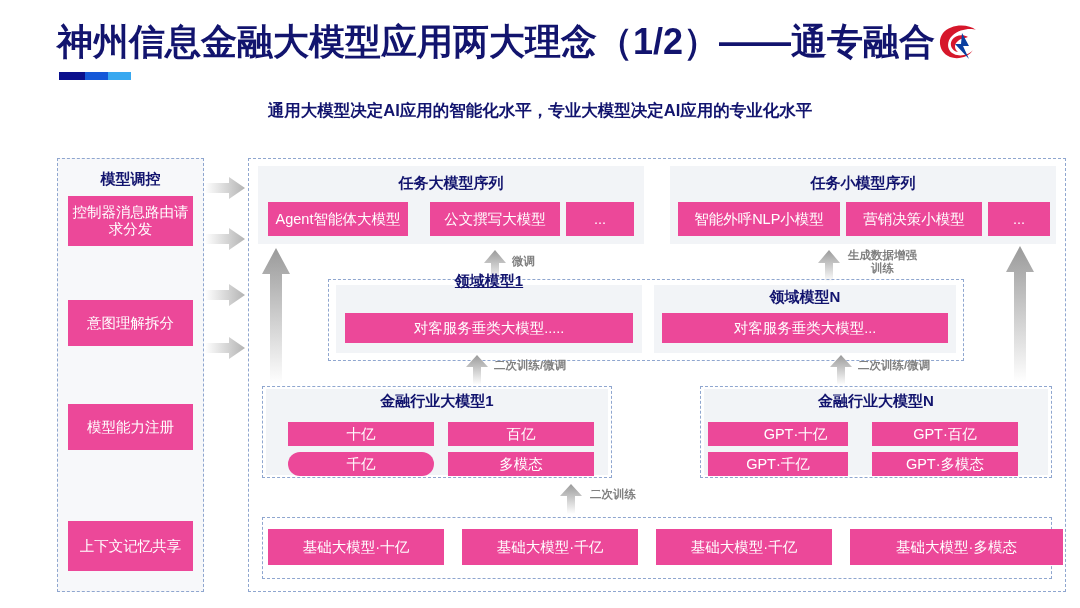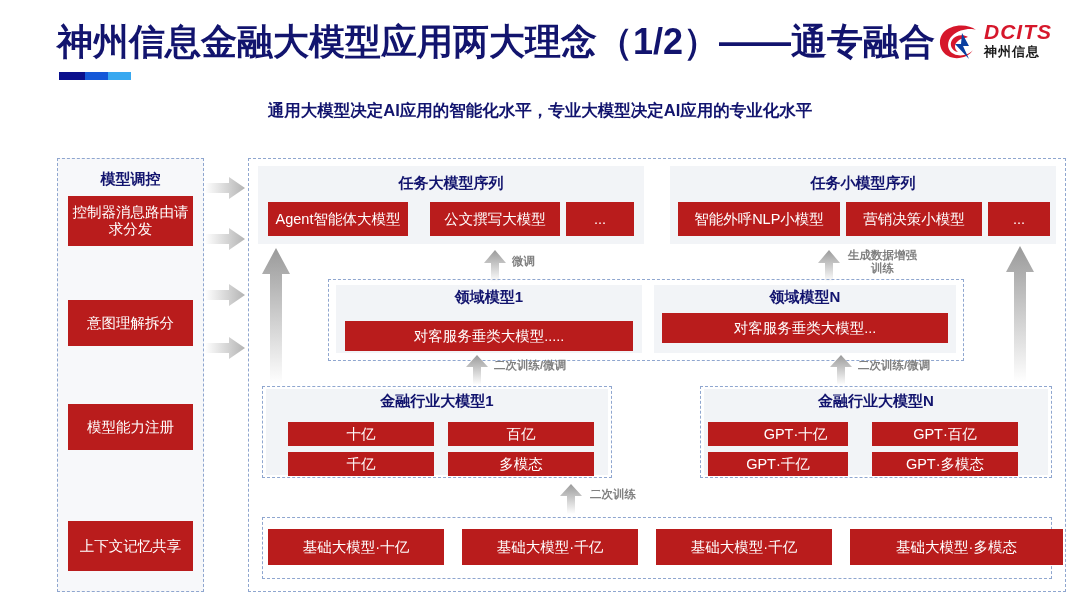--- a/index.html
+++ b/index.html
@@ -37,21 +37,21 @@
     font-size: 21px; font-weight: bold; color: #d6172b; letter-spacing: 1px;
     font-style: italic; line-height: 22px;
   }
   .logo-cn {
     font-size: 13px; font-weight: bold; color: #1a1a1a; letter-spacing: 1px;
     line-height: 16px; margin-top: 1px;
   }
 
   
   .chip {
-    background: #b91c1c;
+    background: #ec4899;
     color: #ffffff;
     display: flex; align-items: center; justify-content: center;
     text-align: center;
     font-size: 14.5px;
     line-height: 1.15;
     position: absolute;
   }
 
   .dashed {
     position: absolute;
@@ -91,21 +91,21 @@
 
   
   #task-big-panel { left: 258px; top: 166px; width: 386px; height: 78px; }
   #task-big-title { left: 258px; top: 174px; width: 386px; }
   #task-small-panel { left: 670px; top: 166px; width: 386px; height: 78px; }
   #task-small-title { left: 670px; top: 174px; width: 386px; }
 
   
   #domain-dashed { left: 328px; top: 279px; width: 636px; height: 82px; }
   #domain-left-panel { left: 336px; top: 285px; width: 306px; height: 68px; }
-  #domain-left-title { left: 336px; top: 288px; width: 306px; }
+  #domain-left-title { left: 336px; top: 272px; width: 306px; text-decoration: underline; }
   #domain-right-panel { left: 654px; top: 285px; width: 302px; height: 68px; }
   #domain-right-title { left: 654px; top: 288px; width: 302px; }
 
   
   #ind-left-dashed { left: 262px; top: 386px; width: 350px; height: 92px; }
   #ind-left-panel { left: 266px; top: 389px; width: 342px; height: 86px; }
   #ind-left-title { left: 266px; top: 392px; width: 342px; }
   #ind-right-dashed { left: 700px; top: 386px; width: 352px; height: 92px; }
   #ind-right-panel { left: 704px; top: 389px; width: 344px; height: 86px; }
   #ind-right-title { left: 704px; top: 392px; width: 344px; }
@@ -121,24 +121,20 @@
   <div class="title-underline"></div>
 </div>
 <div class="subtitle">通用大模型决定AI应用的智能化水平，专业大模型决定AI应用的专业化水平</div>
 
 <div class="logo">
   <svg class="logo-mark" viewBox="0 0 42 40">
     <path d="M38 6 C30 -1 12 0 5 9 C-1 17 2 29 12 33 C20 36 31 33 35 26 C31 31 22 33 16 30 C9 27 8 18 14 12 C21 5 33 4 38 6 Z" fill="#d6172b"></path>
     <path d="M30 13 C25 10 17 11 14 16 C11 21 14 27 20 28 C16 25 16 20 20 17 C23 14 28 14 30 13 Z" fill="#d6172b"></path>
     <path d="M24 9 L31 22 L25 22 L31 35 L17 20 L23 20 Z" fill="#0a3fa0"></path>
   </svg>
-  <div class="logo-text">
-    <div class="logo-dcits">DCITS</div>
-    <div class="logo-cn">神州信息</div>
-  </div>
 </div>
 
 <div class="dashed" id="sidebar"></div>
 <div class="panel-title" id="sidebar-title">模型调控</div>
 
 <div class="chip side-chip" style="top:196px;height:50px;">控制器消息路由请求分发</div>
 <div class="chip side-chip" style="top:300px;height:46px;">意图理解拆分</div>
 <div class="chip side-chip" style="top:404px;height:46px;">模型能力注册</div>
 <div class="chip side-chip" style="top:521px;height:50px;">上下文记忆共享</div>
 
@@ -198,42 +194,42 @@
   <span>训练</span>
 </div>
 
 <svg class="arrow-up" style="left:1006px;top:246px;width:28px;height:136px;" viewBox="0 0 28 136" preserveAspectRatio="none">
   <path d="M8 136 L8 26 L0 26 L14 0 L28 26 L20 26 L20 136 Z" fill="url(#gu)"></path>
 </svg>
 
 <div class="dashed" id="domain-dashed"></div>
 <div class="panel-grey" id="domain-left-panel"></div>
 <div class="panel-title" id="domain-left-title">领域模型1</div>
-<div class="chip" style="left:345px;top:321px;width:288px;height:30px;">对客服务垂类大模型.....</div>
+<div class="chip" style="left:345px;top:313px;width:288px;height:30px;">对客服务垂类大模型.....</div>
 
 <div class="panel-grey" id="domain-right-panel"></div>
 <div class="panel-title" id="domain-right-title">领域模型N</div>
 <div class="chip" style="left:662px;top:313px;width:286px;height:30px;">对客服务垂类大模型...</div>
 
 <svg class="arrow-up" style="left:466px;top:355px;width:22px;height:30px;" viewBox="0 0 22 30" preserveAspectRatio="none">
   <path d="M7 30 L7 12 L0 12 L11 0 L22 12 L15 12 L15 30 Z" fill="url(#gu)"></path>
 </svg>
 <div class="arrow-label" style="left:494px;top:359px;">二次训练/微调</div>
 
 <svg class="arrow-up" style="left:830px;top:355px;width:22px;height:30px;" viewBox="0 0 22 30" preserveAspectRatio="none">
   <path d="M7 30 L7 12 L0 12 L11 0 L22 12 L15 12 L15 30 Z" fill="url(#gu)"></path>
 </svg>
 <div class="arrow-label" style="left:858px;top:359px;">二次训练/微调</div>
 
 <div class="dashed" id="ind-left-dashed"></div>
 <div class="panel-grey" id="ind-left-panel"></div>
 <div class="panel-title" id="ind-left-title">金融行业大模型1</div>
 <div class="chip" style="left:288px;top:422px;width:146px;height:24px;">十亿</div>
 <div class="chip" style="left:448px;top:422px;width:146px;height:24px;">百亿</div>
-<div class="chip" style="left:288px;top:452px;width:146px;height:24px;">千亿</div>
+<div class="chip" style="left:288px;top:452px;width:146px;height:24px;border-radius:12px;">千亿</div>
 <div class="chip" style="left:448px;top:452px;width:146px;height:24px;">多模态</div>
 
 <div class="dashed" id="ind-right-dashed"></div>
 <div class="panel-grey" id="ind-right-panel"></div>
 <div class="panel-title" id="ind-right-title">金融行业大模型N</div>
 <div class="chip" style="left:708px;top:422px;width:140px;height:24px;padding-left:35px;">GPT·十亿</div>
 <div class="chip" style="left:872px;top:422px;width:146px;height:24px;">GPT·百亿</div>
 <div class="chip" style="left:708px;top:452px;width:140px;height:24px;">GPT·千亿</div>
 <div class="chip" style="left:872px;top:452px;width:146px;height:24px;">GPT·多模态</div>
 

